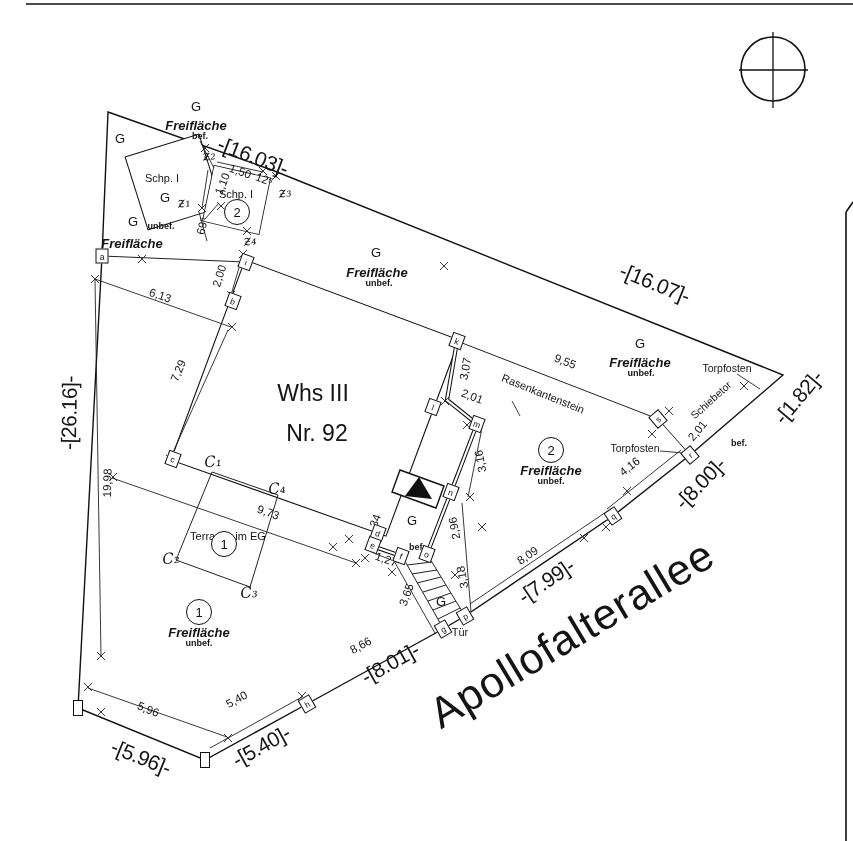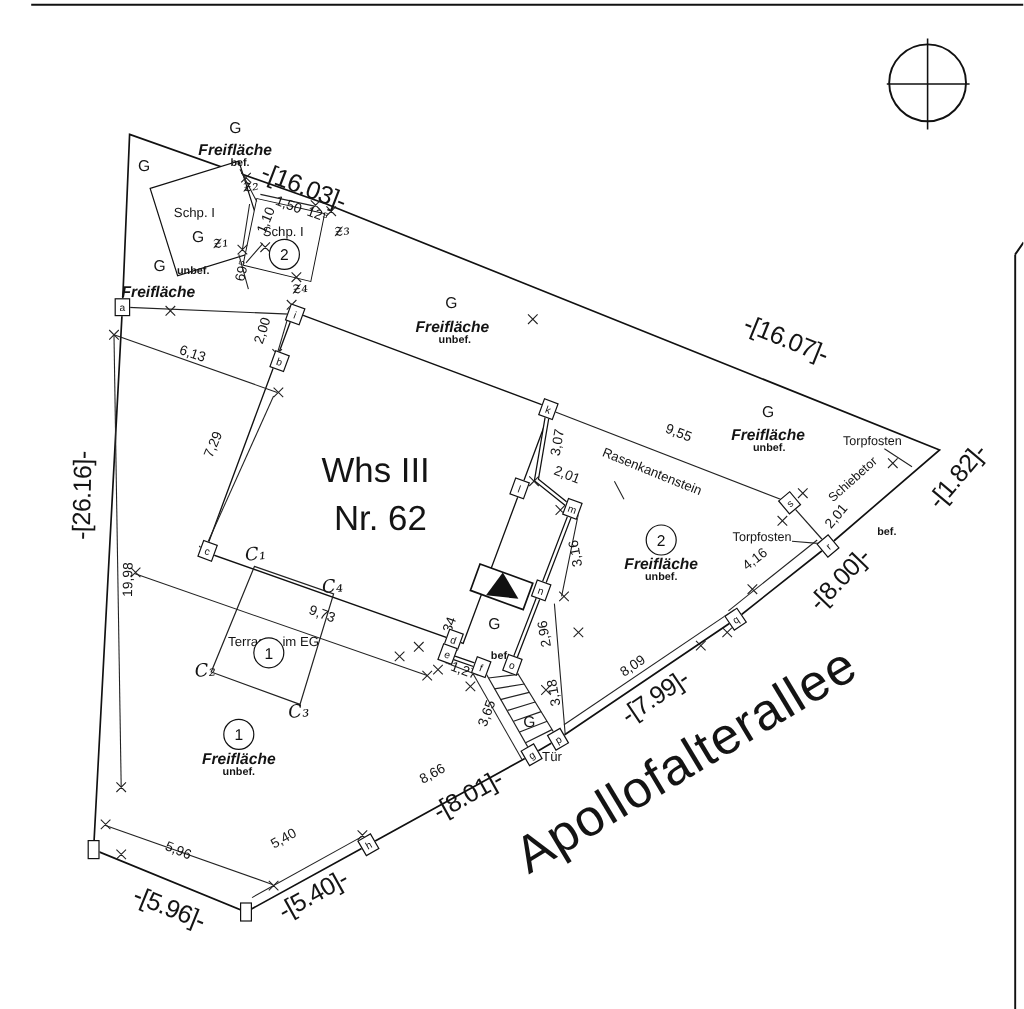--- a/index.html
+++ b/index.html
@@ -9,21 +9,21 @@
   .lbl{position:absolute;white-space:nowrap;transform:translate(-50%,-50%) rotate(var(--r,0deg));
        color:#141414;line-height:1;}
   .bigdim{font-size:21px;letter-spacing:-0.5px;}
   .dim{font-size:11.5px;}
   .area{font-size:13px;font-style:italic;font-weight:bold;}
   .small{font-size:9px;font-weight:bold;}
   .g{font-size:13px;}
   .name11{font-size:11px;}
   .name10{font-size:10.5px;}
   .street{font-size:43px;letter-spacing:1px;}
-  .bld{font-size:29px;}
+  .bld{font-size:23px;}
   .hand,.handc{font-family:"DejaVu Serif",serif;font-style:italic;font-size:14px;}
   .handc{font-size:15px;}
   .marker{position:absolute;width:11px;height:13px;background:#fff;border:1px solid #111;
           display:flex;align-items:center;justify-content:center;font-size:8.5px;
           transform:translate(-50%,-50%) rotate(var(--r,0deg));z-index:5;}
   .marker.sm{width:8px;height:14px;}
   .circ{position:absolute;width:24px;height:24px;border:1.3px solid #111;border-radius:50%;
         background:#fff;display:flex;align-items:center;justify-content:center;
         font-size:13px;transform:translate(-50%,-50%);z-index:4;}
   #labels{position:absolute;left:0;top:0;width:100%;height:100%;z-index:6;pointer-events:none;}
@@ -112,21 +112,21 @@
 
     <g id="crosses" stroke="#222" stroke-width="0.9" fill="none">
         <path d="M138,255 L146,263 M146,255 L138,263 M91,275 L99,283 M99,275 L91,283 M227,291 L235,299 M235,291 L227,299 M239,250 L247,258 M247,250 L239,258 M228,323 L236,331 M236,323 L228,331 M166,455 L174,463 M174,455 L166,463 M109,473 L117,481 M117,473 L109,481 M352,559 L360,567 M360,559 L352,567 M345,535 L353,543 M353,535 L345,543 M97,652 L105,660 M105,652 L97,660 M84,683 L92,691 M92,683 L84,691 M97,708 L105,716 M105,708 L97,716 M224,734 L232,742 M232,734 L224,742 M298,692 L306,700 M306,692 L298,700 M580,534 L588,542 M588,534 L580,542 M602,523 L610,531 M610,523 L602,531 M648,430 L656,438 M656,430 L648,438 M665,407 L673,415 M673,407 L665,415 M740,382 L748,390 M748,382 L740,390 M623,487 L631,495 M631,487 L623,495 M463,421 L471,429 M471,421 L463,429 M441,397 L449,405 M449,397 L441,405 M466,493 L474,501 M474,493 L466,501 M478,523 L486,531 M486,523 L478,531 M451,571 L459,579 M459,571 L451,579 M388,568 L396,576 M396,568 L388,576 M361,554 L369,562 M369,554 L361,562 M329,543 L337,551 M337,543 L329,551 M201,144 L209,152 M209,144 L201,152 M272,172 L280,180 M280,172 L272,180 M243,227 L251,235 M251,227 L243,235 M217,202 L225,210 M225,202 L217,210 M259,167 L267,175 M267,167 L259,175 M198,204 L206,212 M206,204 L198,212 M440,262 L448,270 M448,262 L440,270"></path>
       </g>
   </svg>
 
   <div id="labels">
 
     <div class="lbl street" style="left:572px;top:634px;--r:-31deg">Apollofalterallee</div>
     <div class="lbl bld" style="left:313px;top:393px;--r:0deg">Whs III</div>
-    <div class="lbl bld" style="left:317px;top:433px;--r:0deg">Nr. 62</div>
+    <div class="lbl bld" style="left:317px;top:433px;--r:0deg">Nr. 92</div>
   <div class="lbl bigdim" style="left: 253px; top: 156px; --r: 21deg;">-[16.03]-</div>
       <div class="lbl bigdim" style="left: 655px; top: 283px; --r: 22deg;">-[16.07]-</div>
       <div class="lbl bigdim" style="left: 798px; top: 397px; --r: -50deg;">-[1.82]-</div>
       <div class="lbl bigdim" style="left: 700px; top: 483px; --r: -46deg;">-[8.00]-</div>
       <div class="lbl bigdim" style="left: 546px; top: 581px; --r: -34deg;">-[7.99]-</div>
       <div class="lbl bigdim" style="left: 390px; top: 663px; --r: -29deg;">-[8.01]-</div>
       <div class="lbl bigdim" style="left: 141px; top: 757px; --r: 22deg;">-[5.96]-</div>
       <div class="lbl bigdim" style="left: 261px; top: 746px; --r: -29deg;">-[5.40]-</div>
       <div class="lbl bigdim" style="left: 69px; top: 413px; --r: -89deg;">-[26.16]-</div>
       <div class="lbl dim" style="left: 160px; top: 296px; --r: 19deg;">6,13</div>

